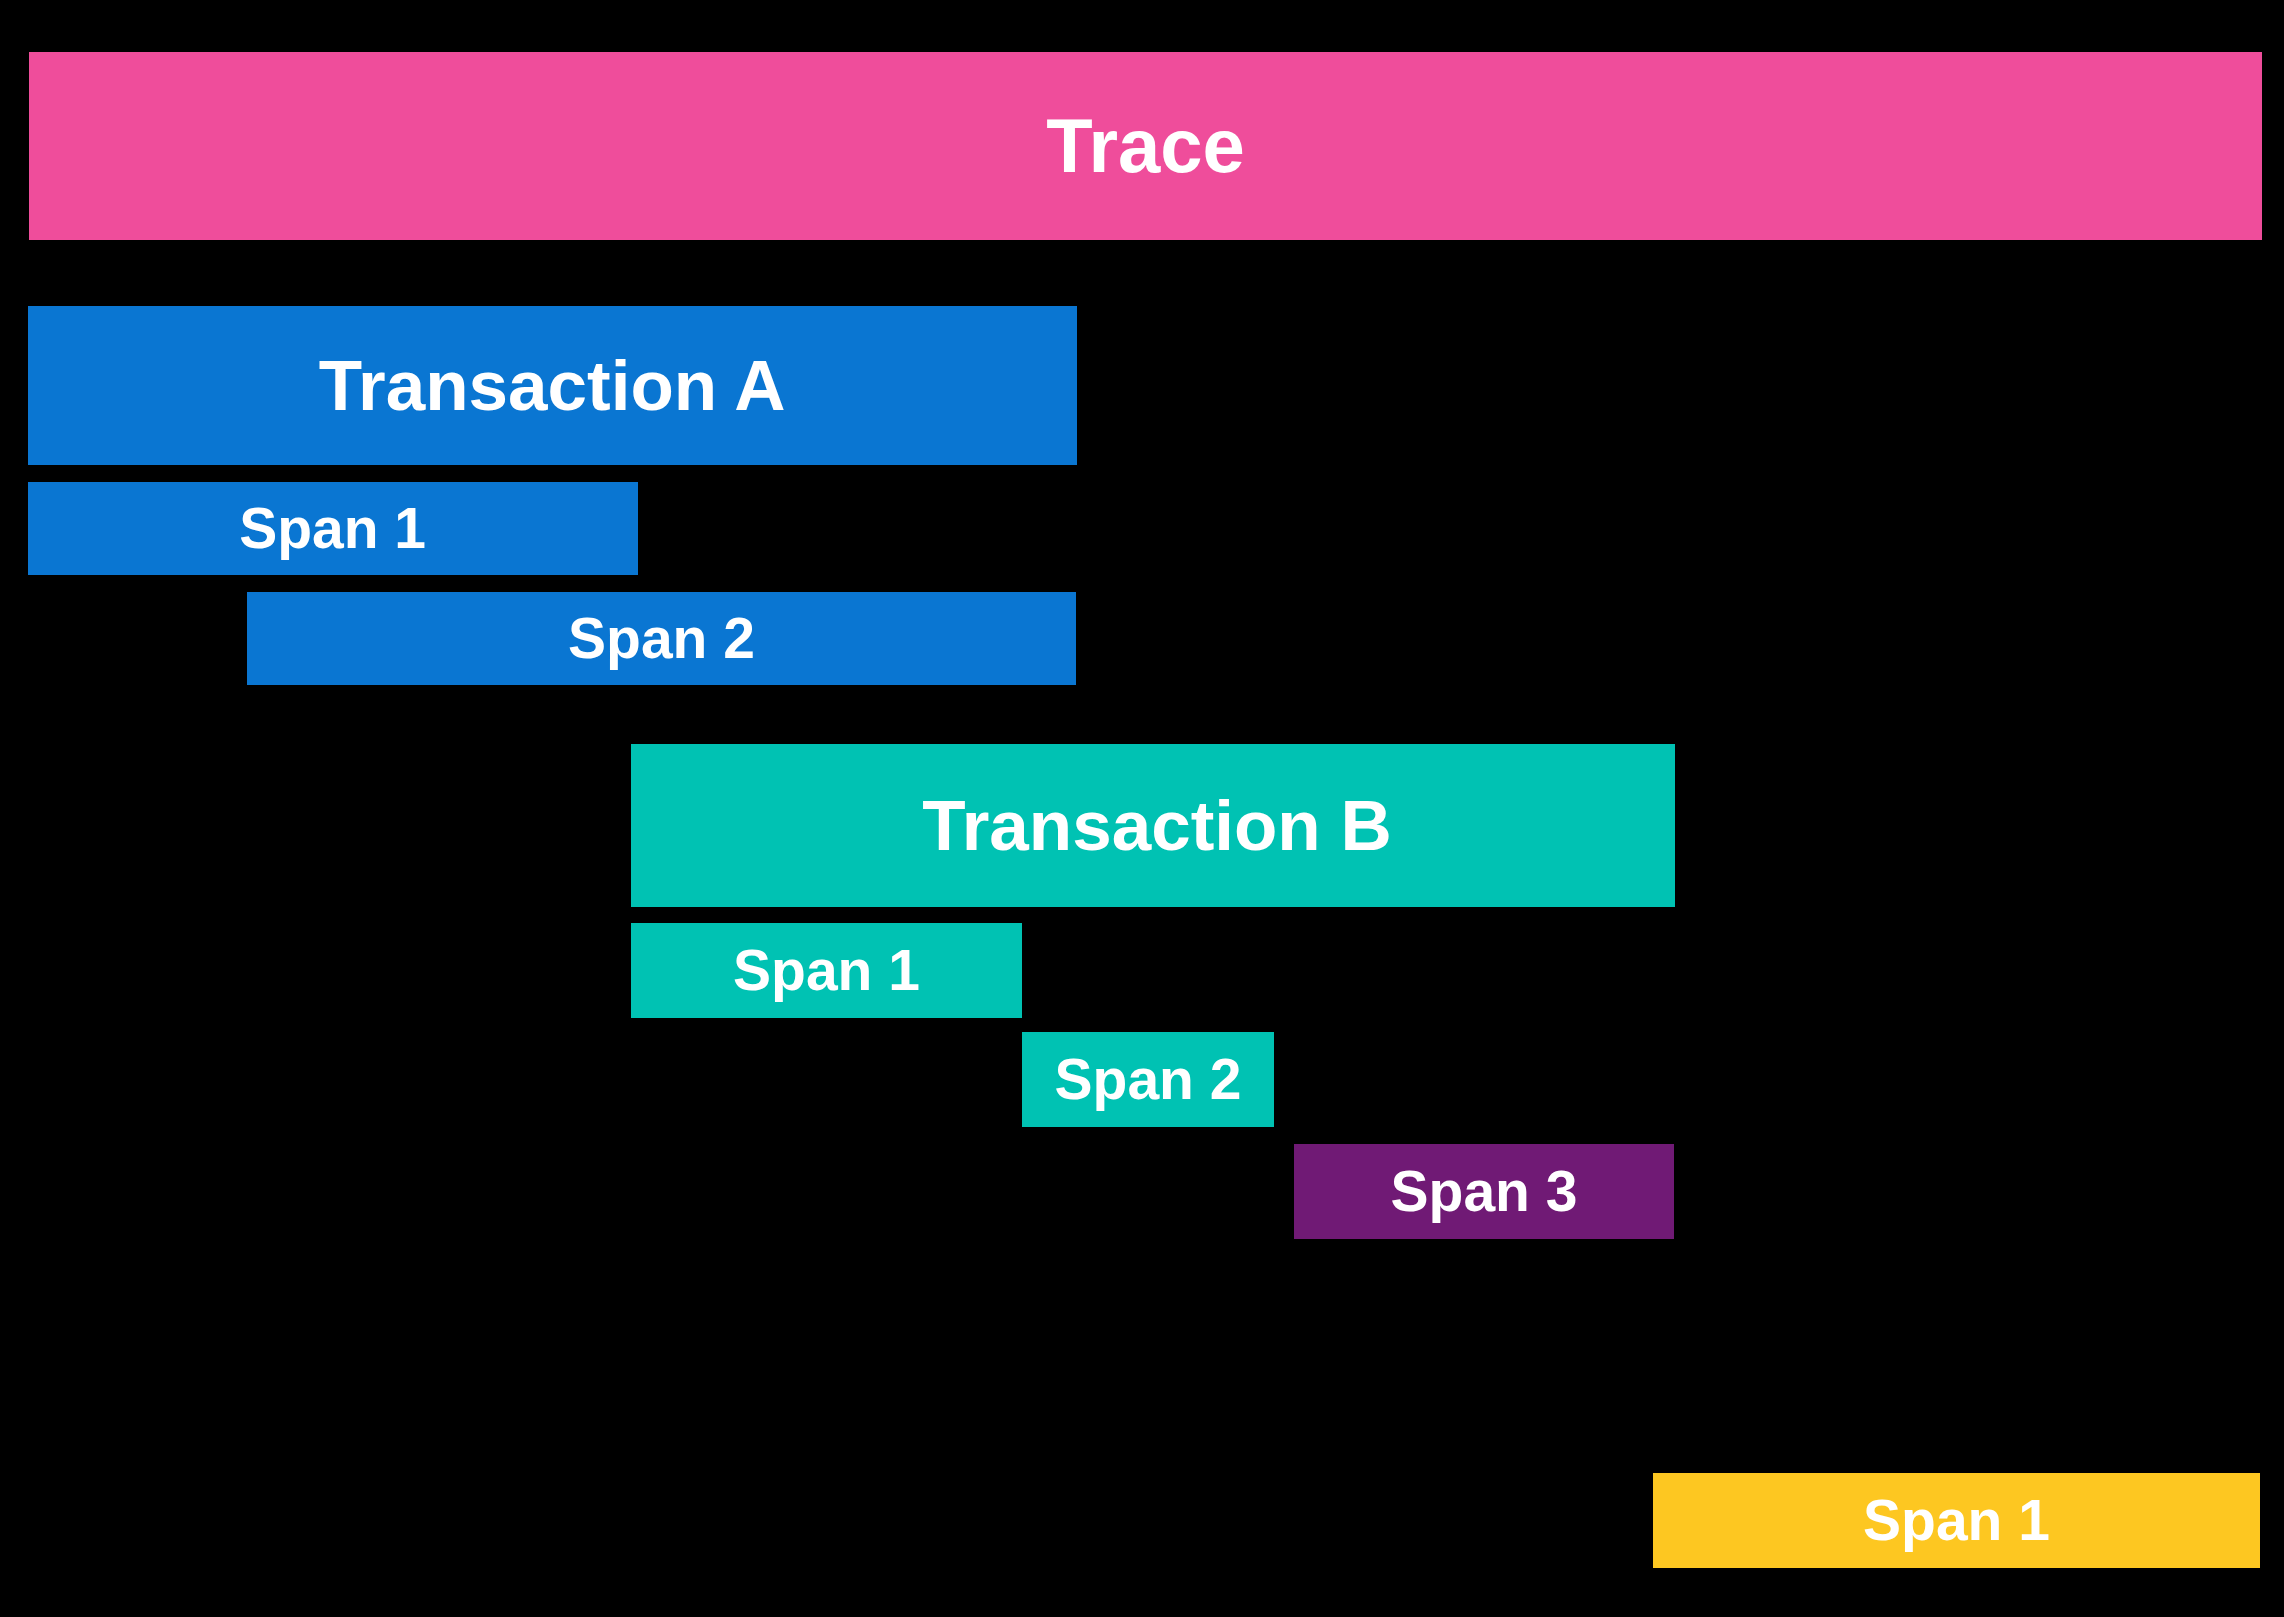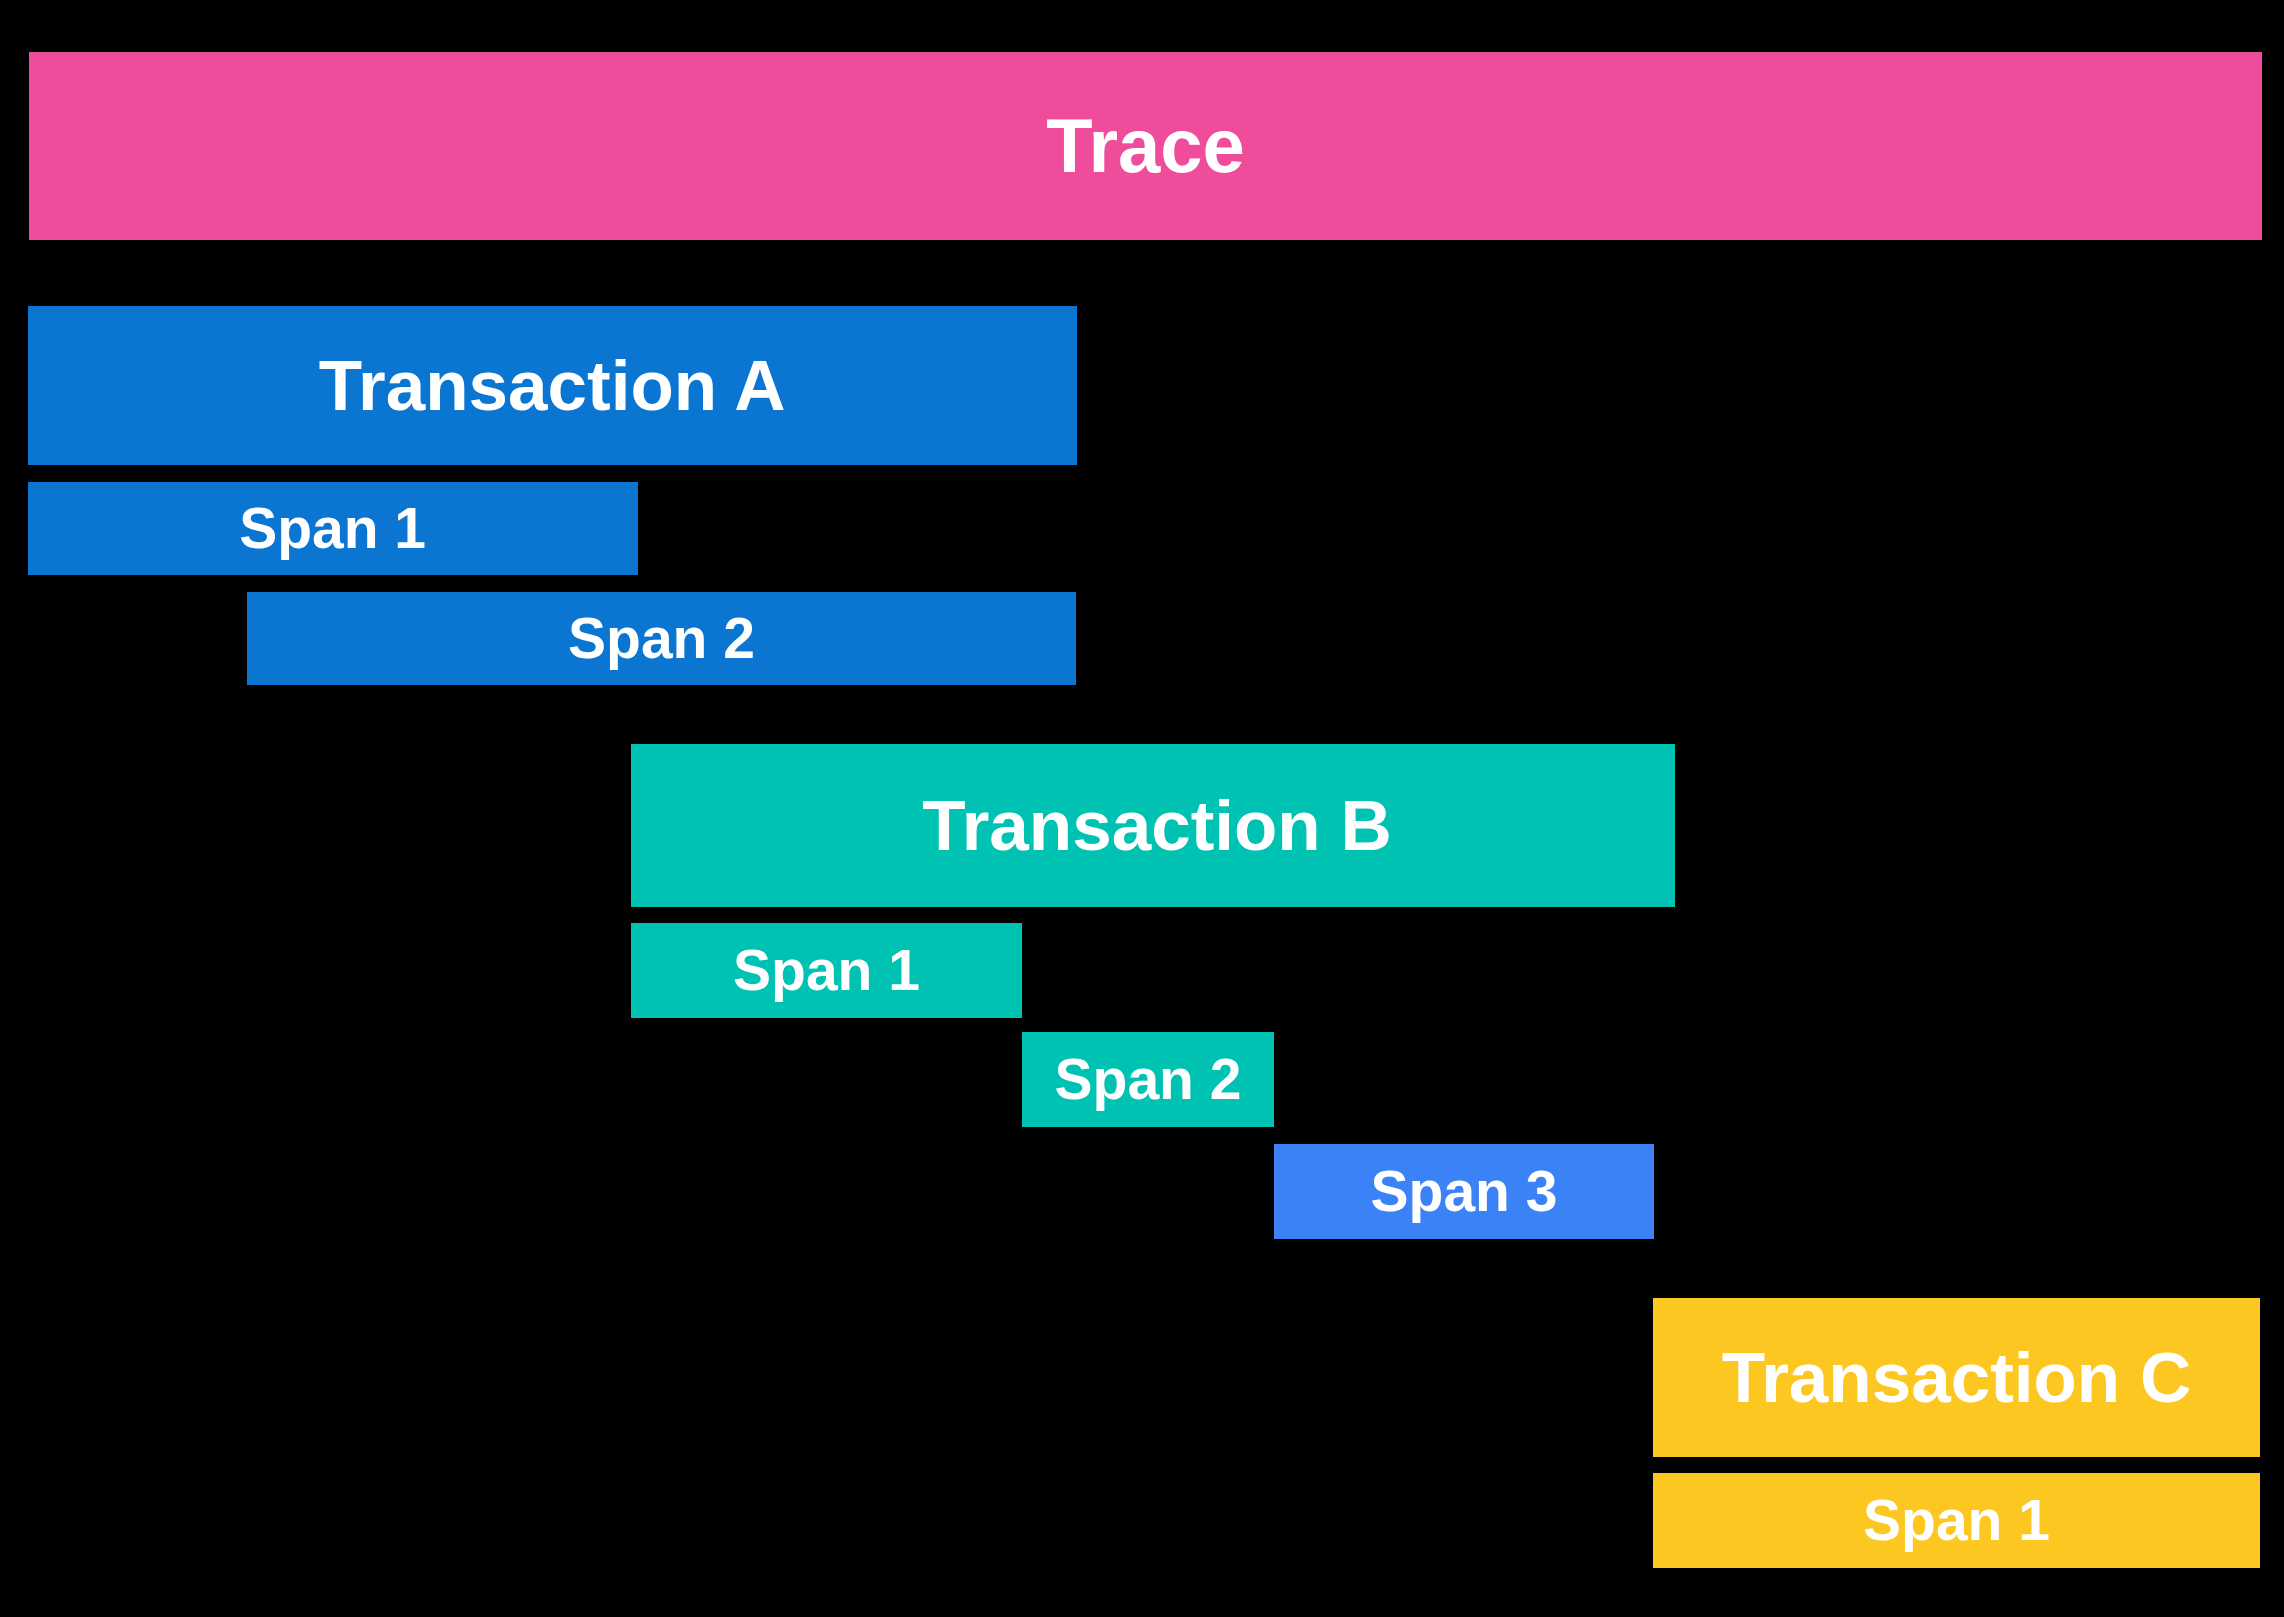--- a/index.html
+++ b/index.html
@@ -67,26 +67,23 @@
   </div>
 
   <div class="bar span-bar" id="span-b1" style="background-color: rgb(0, 194, 179);">
     <span class="bar-label">Span 1</span>
   </div>
 
   <div class="bar span-bar" id="span-b2" style="background-color: rgb(0, 194, 179);">
     <span class="bar-label">Span 2</span>
   </div>
 
-  <div class="bar span-bar" id="span-b3" style="background-color: #3b82f6;">
+  <div class="bar span-bar" id="span-b3" style="background-color: #701a75; margin-left: 20px;">
     <span class="bar-label">Span 3</span>
   </div>
 
-  <div class="bar txn-bar" id="txn-c" style="background-color: rgb(253, 199, 33);">
-    <span class="bar-label">Transaction C</span>
-  </div>
 
   <div class="bar span-bar" id="span-c1" style="background-color: rgb(253, 199, 33);">
     <span class="bar-label">Span 1</span>
   </div>
 
 </div>
 
 
 </body></html>

